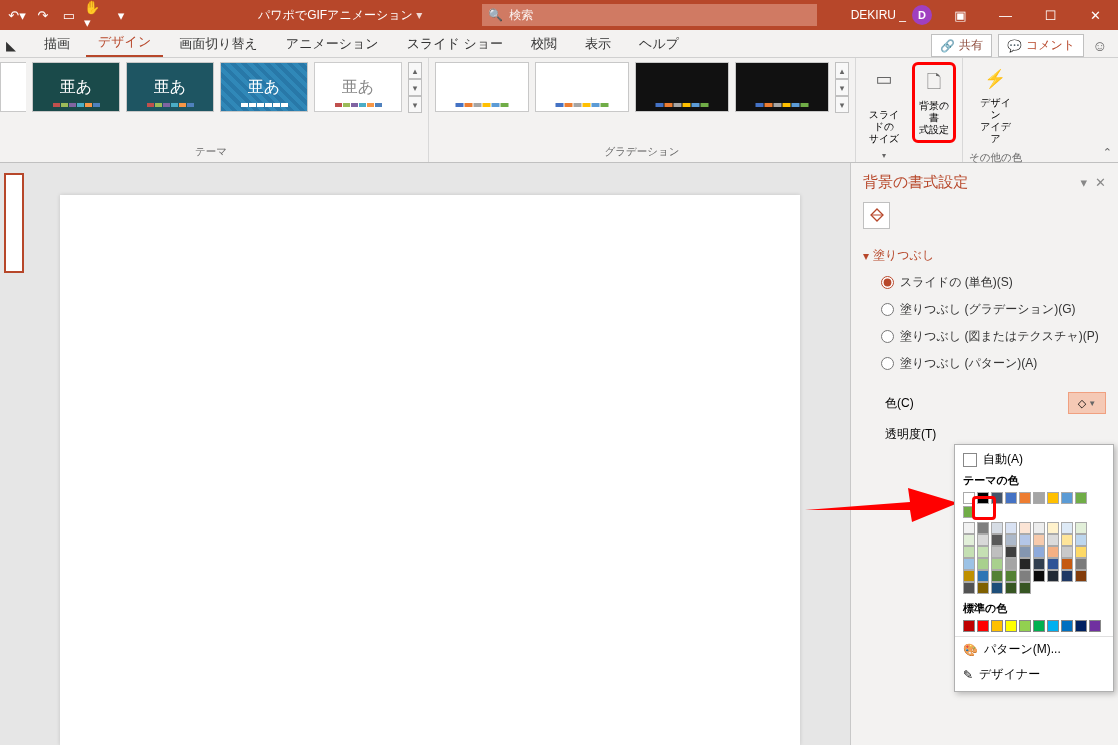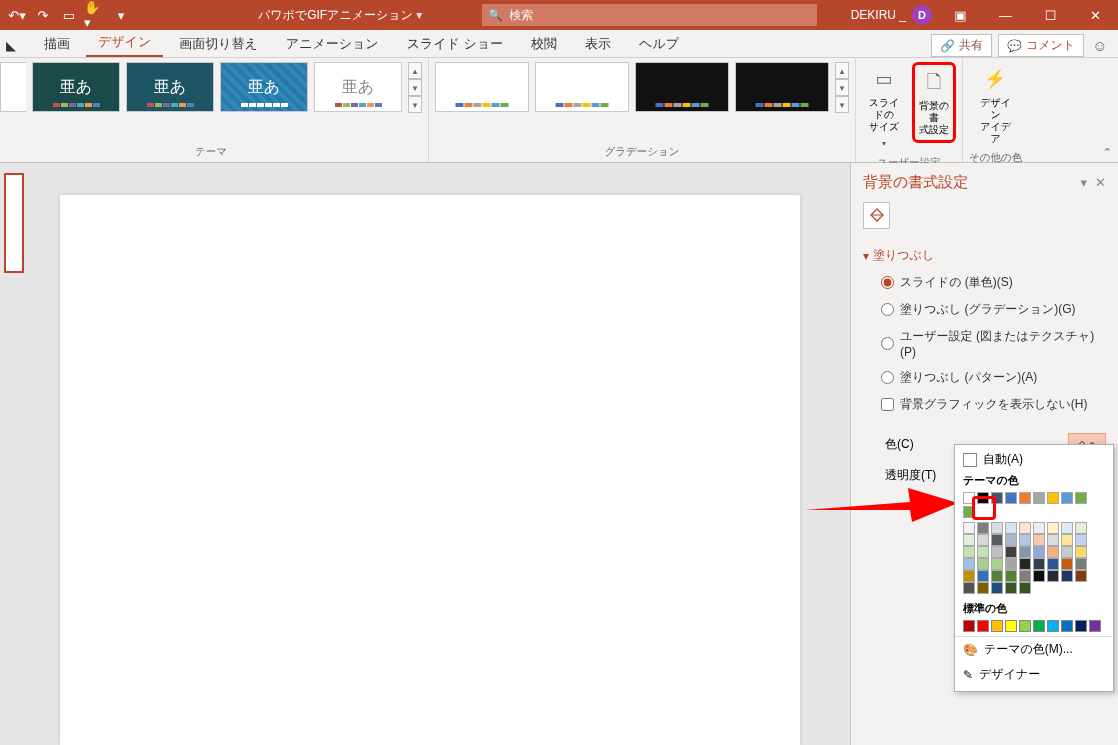--- a/index.html
+++ b/index.html
@@ -245,21 +245,21 @@
         <button>▾</button>
       </div>
     </div>
     <div class="label">グラデーション</div>
   </div>
 
   <div class="ribbon-group">
     <div class="items">
       <div class="vbtn">
         <div class="icn">▭</div>
-        <span style="white-space:pre-line;">スライドの
+        <span style="white-space:pre-line;margin-top:12px;">スライドの
 サイズ</span>
         <span style="font-size:8px;color:#666;">▾</span>
       </div>
       <div class="vbtn highlight-red">
         <div class="icn">🗋</div>
         <span style="white-space:pre-line;">背景の書
 式設定</span>
       </div>
     </div>
     <div class="label">ユーザー設定</div>
@@ -306,29 +306,25 @@
     <label class="radio-row">
         <input type="radio" checked="" style=""> 
         <span>スライドの (単色)(S)</span>
       </label>
     <label class="radio-row">
         <input type="radio" style=""> 
         <span>塗りつぶし (グラデーション)(G)</span>
       </label>
     <label class="radio-row">
         <input type="radio" style=""> 
-        <span>ユーザー設定 (図またはテクスチャ)(P)</span>
+        <span>塗りつぶし (図またはテクスチャ)(P)</span>
       </label>
     <label class="radio-row">
         <input type="radio" style=""> 
         <span>塗りつぶし (パターン)(A)</span>
-      </label>
-    <label class="radio-row">
-        <input type="checkbox" style=""> 
-        <span>背景グラフィックを表示しない(H)</span>
       </label>
     <div class="prop-row">
       <span>色(C)</span>
       <div class="color-btn">
         <span style="font-size:11px;">◇</span>
         <span class="arrow">▼</span>
       </div>
     </div>
     <div class="prop-row" style="margin-top:12px;">
       <span>透明度(T)</span>
@@ -414,21 +410,21 @@
       <div class="sw" style="background: rgb(255, 255, 0);"></div>
       <div class="sw" style="background: rgb(146, 208, 80);"></div>
       <div class="sw" style="background: rgb(0, 176, 80);"></div>
       <div class="sw" style="background: rgb(0, 176, 240);"></div>
       <div class="sw" style="background: rgb(0, 112, 192);"></div>
       <div class="sw" style="background: rgb(0, 32, 96);"></div>
       <div class="sw" style="background: rgb(112, 48, 160);"></div>
     </div>
   <div class="link-row">
     <span>🎨</span>
-    <span>テーマの色(M)...</span>
+    <span>パターン(M)...</span>
   </div>
   <div class="link-row" style="border-top:none;">
     <span>✎</span>
     <span>デザイナー</span>
   </div>
   <div class="hl-box" style="left:17px; top:51px;"></div>
 </div>
 
 <svg class="red-arrow" viewBox="0 0 160 60">
   <defs>

